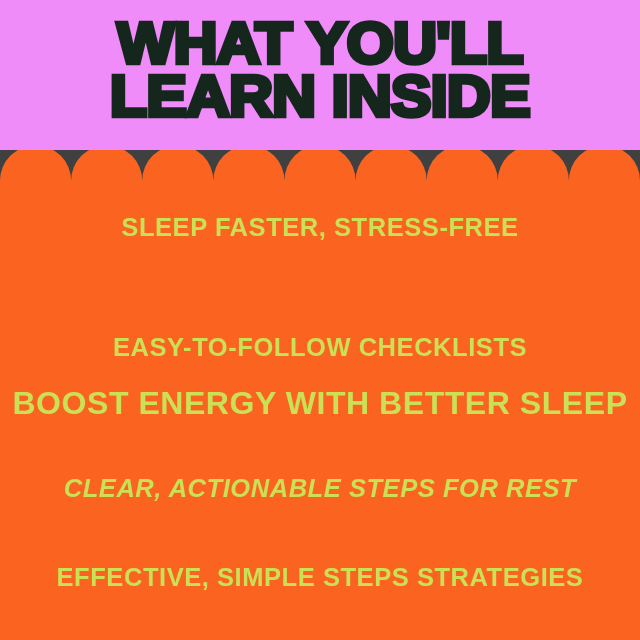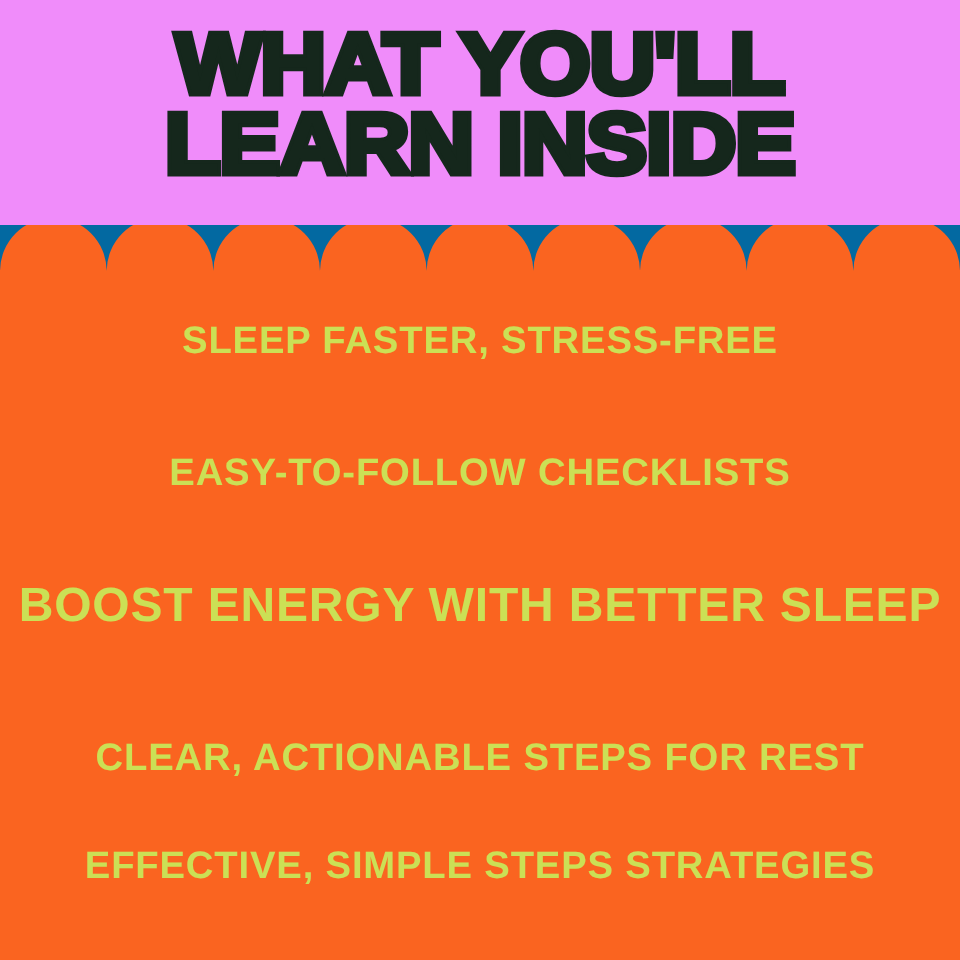--- a/index.html
+++ b/index.html
@@ -11,21 +11,21 @@
     height: 640px;
     overflow: hidden;
     font-family: "Liberation Sans", sans-serif;
     background: #f08cfa;
   }
 
   #poster {
     position: relative;
     width: 640px;
     height: 640px;
-    background: #0369a1;
+    background: #404040;
     overflow: hidden;
   }
 
   
   #header-band {
     position: absolute;
     left: 0;
     top: 0;
     width: 640px;
     height: 150px;
@@ -91,21 +91,21 @@
     font-weight: 700;
     font-size: 25.5px;
     line-height: 30px;
     letter-spacing: 0.55px;
     white-space: nowrap;
     pointer-events: auto;
   }
   .benefit-row.r0 { top: 212px; }
   .benefit-row.r1 { top: 300px; }
   .benefit-row.r2 { top: 388px; }
-  .benefit-row.r3 { top: 490px; }
+  .benefit-row.r3 { top: 473px; font-style: italic; }
   .benefit-row.r4 { top: 562px; }
 </style>
 </head>
 <body>
 
 <div id="poster">
 
   <div id="header-band">
     <div id="headline">
       <span class="hl-line">WHAT YOU'LL</span>
@@ -114,19 +114,19 @@
   </div>
 
   <div id="orange-panel">
     <svg id="scallop-svg" width="640" height="640" viewBox="0 0 640 640" xmlns="http://www.w3.org/2000/svg" style="background: transparent;">
       <path id="scallop-path" fill="#FA6420" d="M 0 640 L 0 180.55555555555554 A 35.55555555555556 35.55555555555556 0 0 1 71.11 180.55555555555554 A 35.55555555555556 35.55555555555556 0 0 1 142.22 180.55555555555554 A 35.55555555555556 35.55555555555556 0 0 1 213.33 180.55555555555554 A 35.55555555555556 35.55555555555556 0 0 1 284.44 180.55555555555554 A 35.55555555555556 35.55555555555556 0 0 1 355.56 180.55555555555554 A 35.55555555555556 35.55555555555556 0 0 1 426.67 180.55555555555554 A 35.55555555555556 35.55555555555556 0 0 1 497.78 180.55555555555554 A 35.55555555555556 35.55555555555556 0 0 1 568.89 180.55555555555554 A 35.55555555555556 35.55555555555556 0 0 1 640.00 180.55555555555554 L 640 640 Z"></path>
     </svg>
   </div>
 
   <div id="benefits">
     <div class="benefit-row r0" style="font-size: 25.5px;">SLEEP FASTER, STRESS-FREE</div>
-    <div class="benefit-row r1" style="font-size: 25.5px;">EASY-TO-FOLLOW CHECKLISTS</div>
+    <div class="benefit-row r1" style="font-size: 25.5px; margin-top: 32px;">EASY-TO-FOLLOW CHECKLISTS</div>
     <div class="benefit-row r2" style="font-size: 32px;">BOOST ENERGY WITH BETTER SLEEP</div>
     <div class="benefit-row r3" style="font-size: 25.5px;">CLEAR, ACTIONABLE STEPS FOR REST</div>
     <div class="benefit-row r4" style="font-size: 25.5px;">EFFECTIVE, SIMPLE STEPS STRATEGIES</div>
   </div>
 
 </div>
 
 </body></html>

